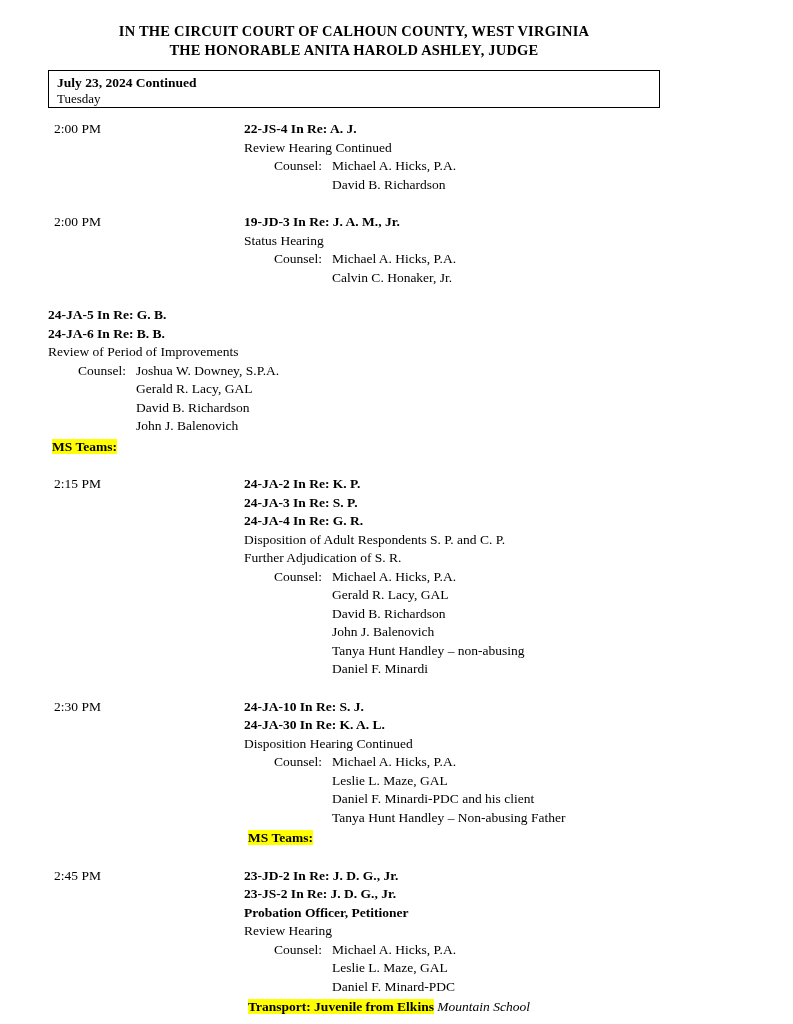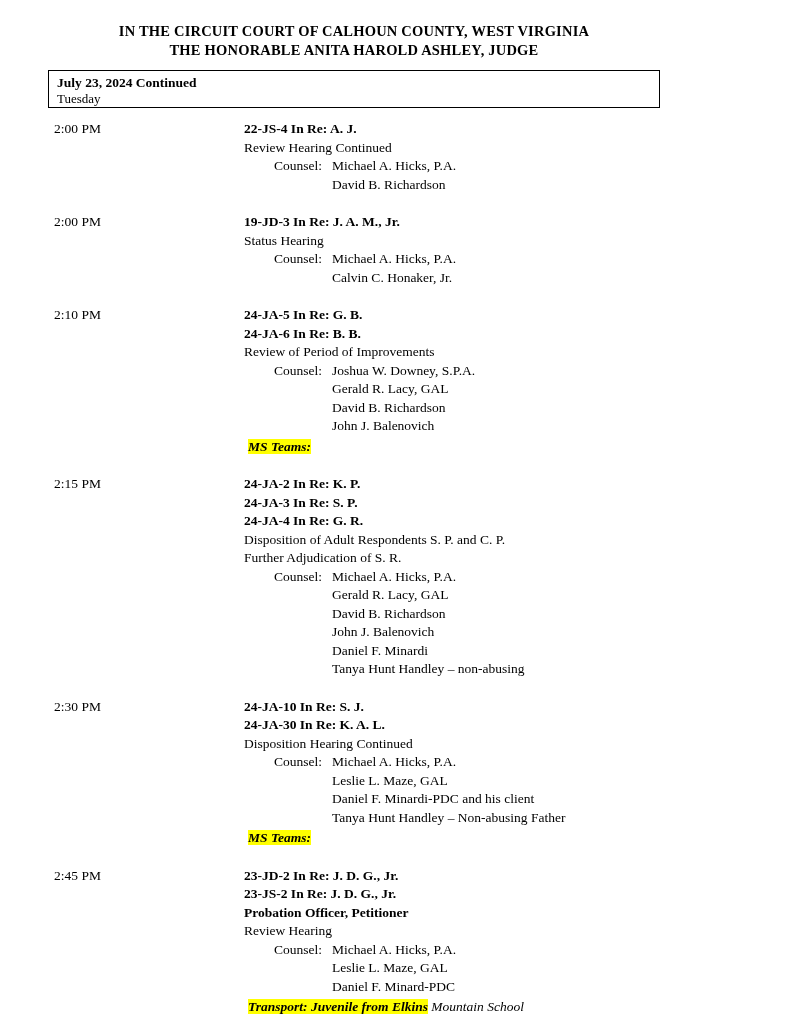--- a/index.html
+++ b/index.html
@@ -92,21 +92,20 @@
     width: 58px;
   }
   .note {
     line-height: 18.5px;
     padding-left: 4px;
     margin-top: 1px;
   }
   .hl {
     background: #ffff00;
     font-weight: bold;
-    font-style: italic;
     font-size: 13.5px;
   }
   .note .tail {
     font-style: italic;
     font-size: 13.5px;
     background: transparent;
     font-weight: normal;
   }
 </style>
 </head>
@@ -137,21 +136,20 @@
       <div class="entry">
         <div class="time">2:00 PM</div>
         <div class="body">
           <div class="case">19-JD-3  In Re:  J. A. M., Jr.</div>
           <div class="desc">Status Hearing</div>
           <div class="counsel-line counsel-first"><span class="lab">Counsel:</span><span>Michael A. Hicks, P.A.</span></div>
           <div class="counsel-line">Calvin C. Honaker, Jr.</div>
         </div>
       </div>
       <div class="entry">
-        <div class="time">2:10 PM</div>
         <div class="body">
           <div class="case">24-JA-5  In Re:  G. B.</div>
           <div class="case">24-JA-6  In Re:  B. B.</div>
           <div class="desc">Review of Period of Improvements</div>
           <div class="counsel-line counsel-first"><span class="lab">Counsel:</span><span>Joshua W. Downey, S.P.A.</span></div>
           <div class="counsel-line">Gerald R. Lacy, GAL</div>
           <div class="counsel-line">David B. Richardson</div>
           <div class="counsel-line">John J. Balenovich</div>
           <div class="note"><span class="hl">MS Teams:</span></div>
         </div>
@@ -161,22 +159,22 @@
         <div class="body">
           <div class="case">24-JA-2  In Re:  K. P.</div>
           <div class="case">24-JA-3  In Re:  S. P.</div>
           <div class="case">24-JA-4  In Re:  G. R.</div>
           <div class="desc">Disposition of Adult Respondents S. P. and C. P.</div>
           <div class="desc">Further Adjudication of S. R.</div>
           <div class="counsel-line counsel-first"><span class="lab">Counsel:</span><span>Michael A. Hicks, P.A.</span></div>
           <div class="counsel-line">Gerald R. Lacy, GAL</div>
           <div class="counsel-line">David B. Richardson</div>
           <div class="counsel-line">John J. Balenovich</div>
+          <div class="counsel-line">Tanya Hunt Handley – non-abusing</div>
           <div class="counsel-line">Daniel F. Minardi</div>
-          <div class="counsel-line">Tanya Hunt Handley – non-abusing</div>
         </div>
       </div>
       <div class="entry">
         <div class="time">2:30 PM</div>
         <div class="body">
           <div class="case">24-JA-10  In Re:  S. J.</div>
           <div class="case">24-JA-30  In Re:  K. A. L.</div>
           <div class="desc">Disposition Hearing Continued</div>
           <div class="counsel-line counsel-first"><span class="lab">Counsel:</span><span>Michael A. Hicks, P.A.</span></div>
           <div class="counsel-line">Leslie L. Maze, GAL</div>

